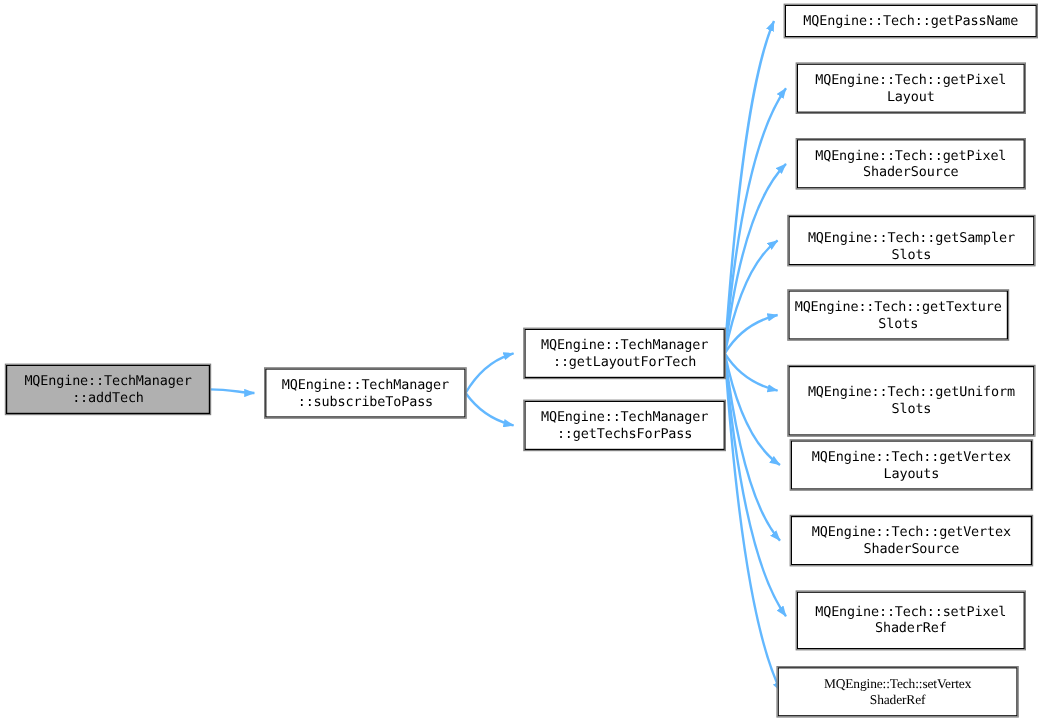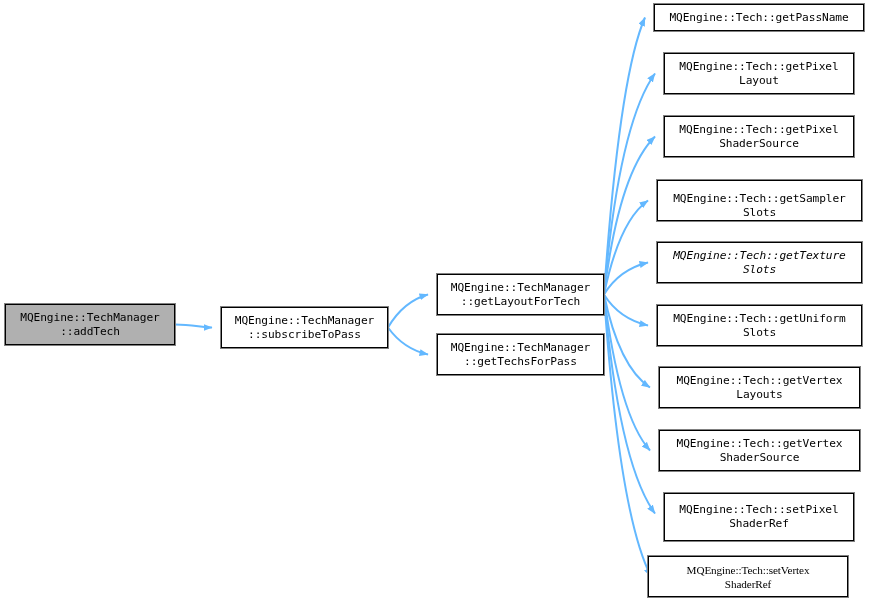--- a/index.html
+++ b/index.html
@@ -81,23 +81,23 @@
 ::getLayoutForTech</span></div>
       <div class="node" style="left: 437px; top: 334px; width: 167px; height: 41px;"><span>MQEngine::TechManager
 ::getTechsForPass</span></div>
       <div class="node" style="left: 654px; top: 4px; width: 210px; height: 27px;"><span>MQEngine::Tech::getPassName</span></div>
       <div class="node" style="left: 664px; top: 53px; width: 190px; height: 41px;"><span>MQEngine::Tech::getPixel
 Layout</span></div>
       <div class="node" style="left: 664px; top: 116px; width: 190px; height: 41px;"><span>MQEngine::Tech::getPixel
 ShaderSource</span></div>
       <div class="node" style="left: 657px; top: 180px; width: 205px; height: 41px; align-items: flex-end;"><span>MQEngine::Tech::getSampler
 Slots</span></div>
-      <div class="node" style="left: 657px; top: 242px; width: 205px; height: 41px; font-style: italic;"><span>MQEngine::Tech::getTexture
+      <div class="node" style="left: 657px; top: 242px; width: 183px; height: 41px;"><span>MQEngine::Tech::getTexture
 Slots</span></div>
-      <div class="node" style="left: 657px; top: 305px; width: 205px; height: 41px;"><span>MQEngine::Tech::getUniform
+      <div class="node" style="left: 657px; top: 305px; width: 205px; height: 58px;"><span>MQEngine::Tech::getUniform
 Slots</span></div>
       <div class="node" style="left: 659px; top: 367px; width: 201px; height: 41px;"><span>MQEngine::Tech::getVertex
 Layouts</span></div>
       <div class="node" style="left: 659px; top: 430px; width: 201px; height: 41px;"><span>MQEngine::Tech::getVertex
 ShaderSource</span></div>
       <div class="node" style="left: 664px; top: 493px; width: 190px; height: 48px;"><span>MQEngine::Tech::setPixel
 ShaderRef</span></div>
       <div class="node" style="left: 648px; top: 556px; width: 200px; height: 41px; font-family: Liberation Serif, serif;"><span>MQEngine::Tech::setVertex
 ShaderRef</span></div>
     </div>

